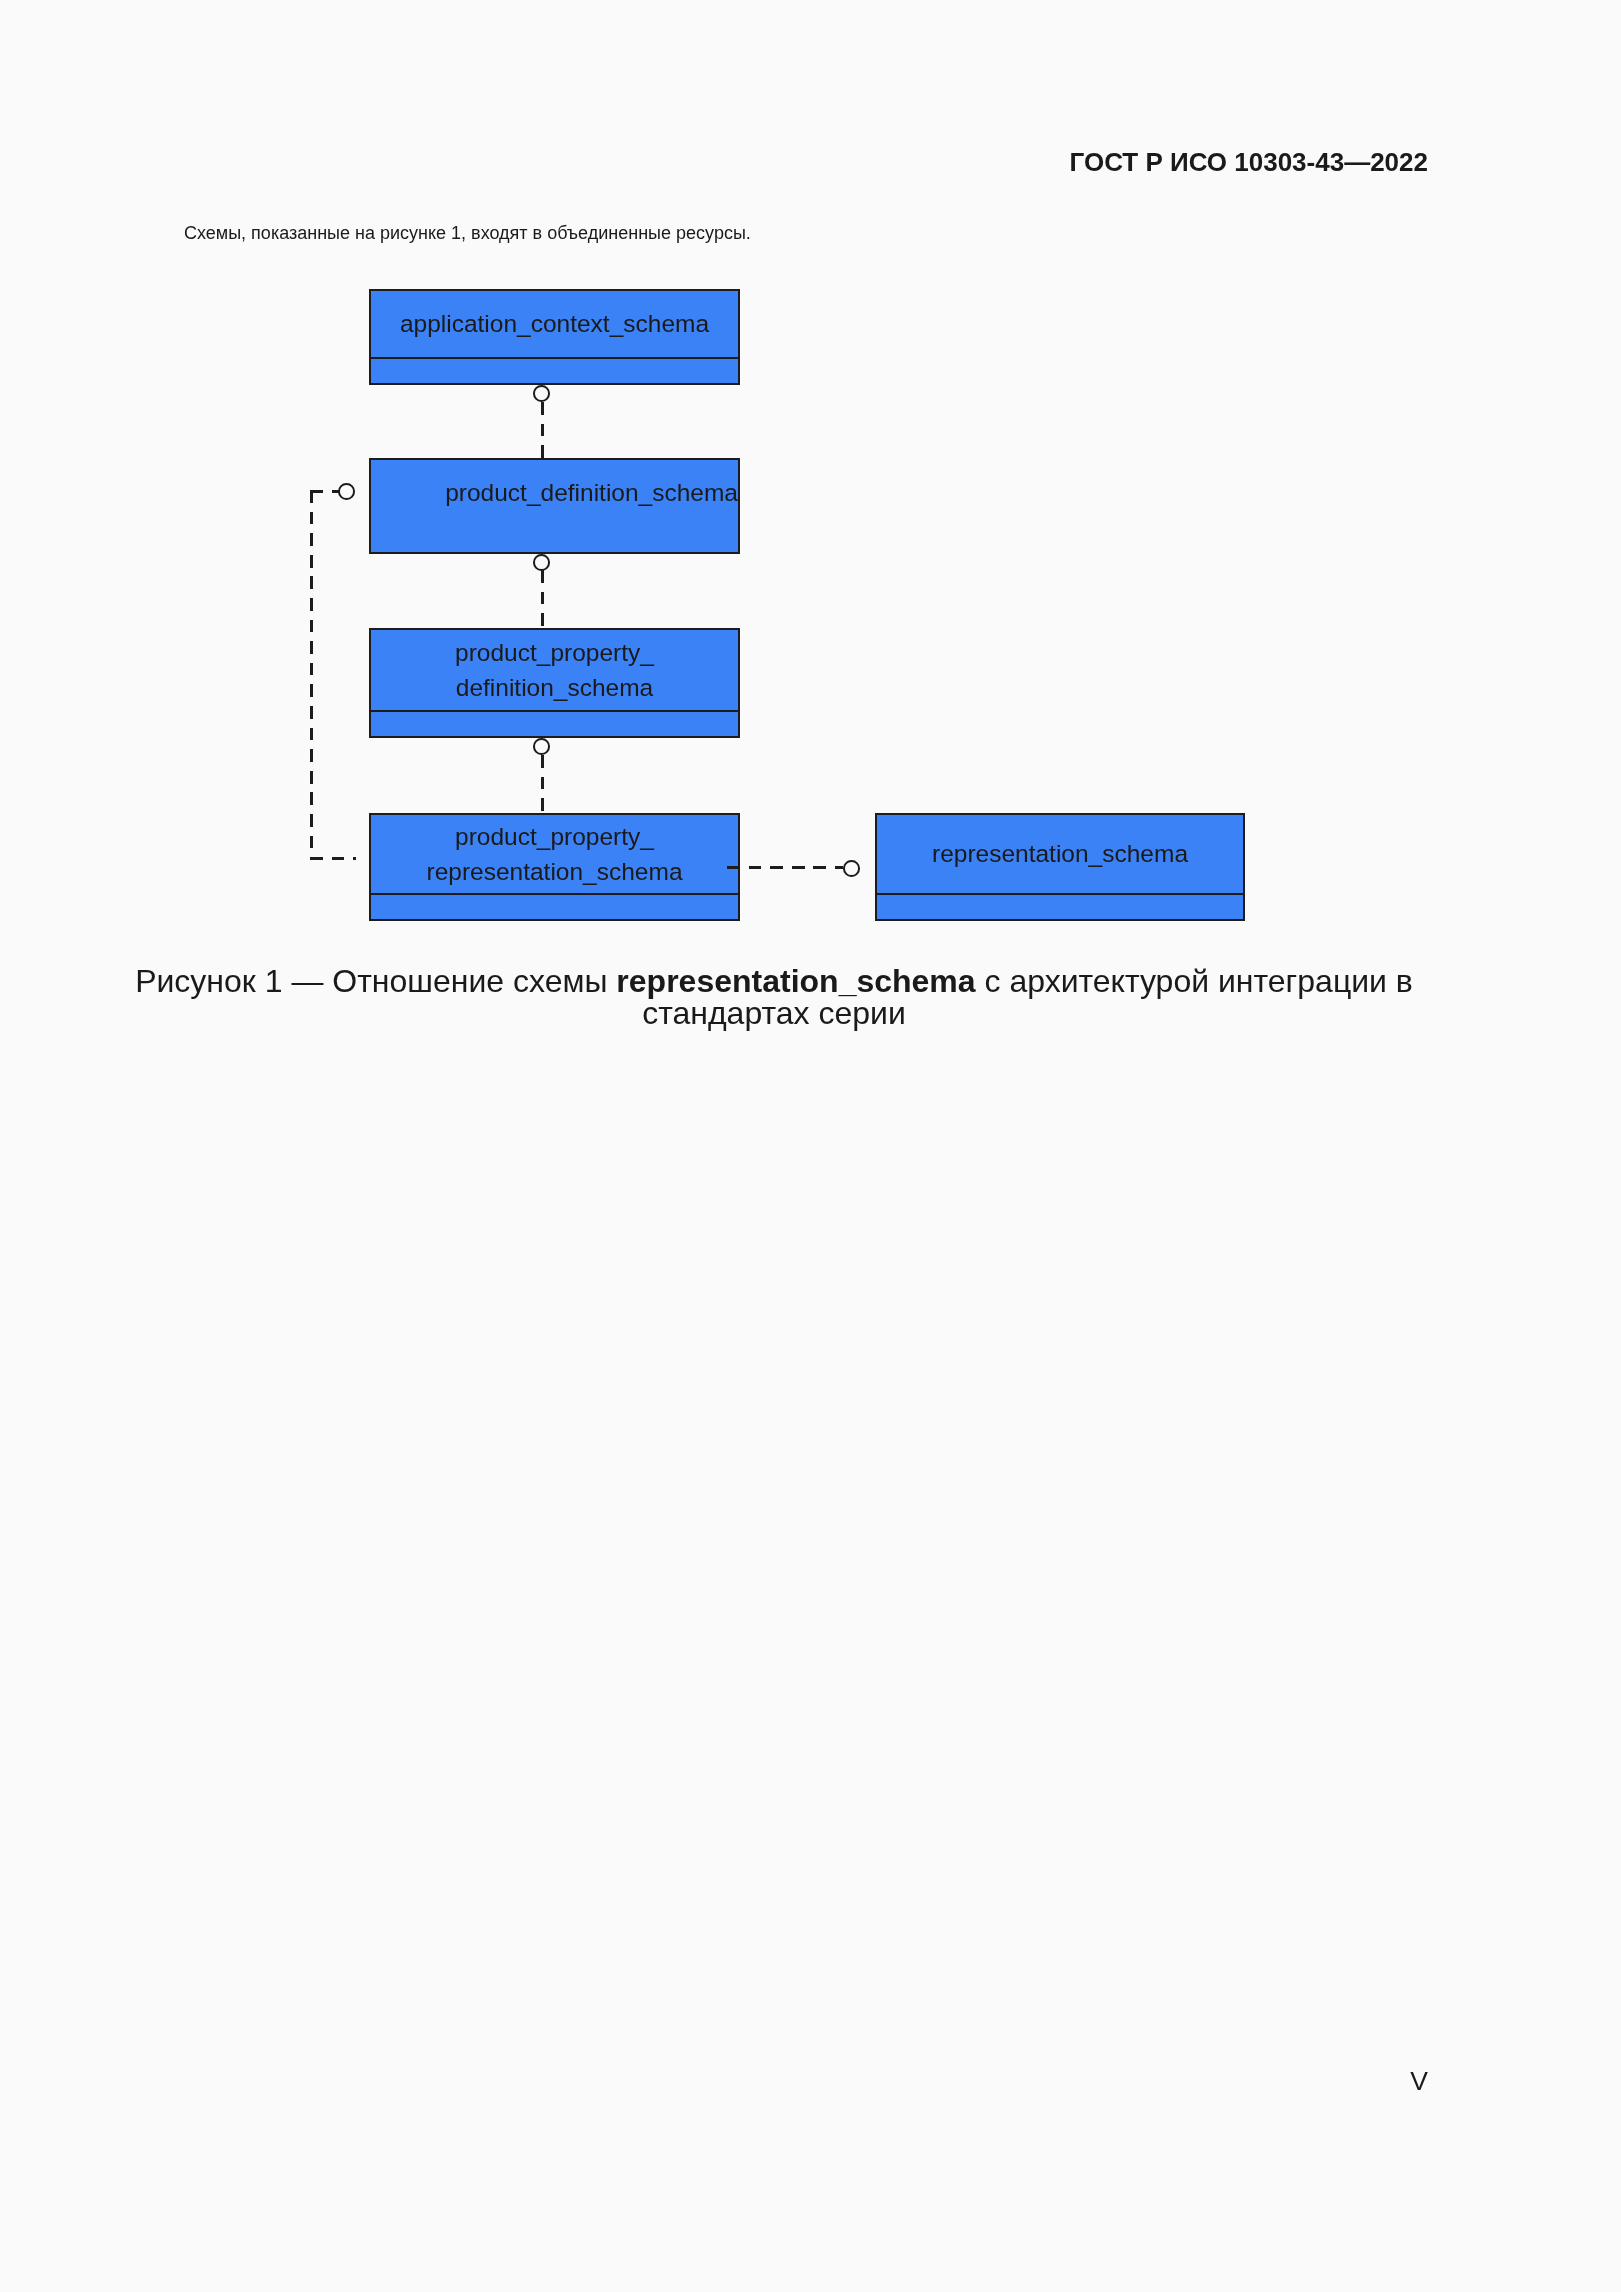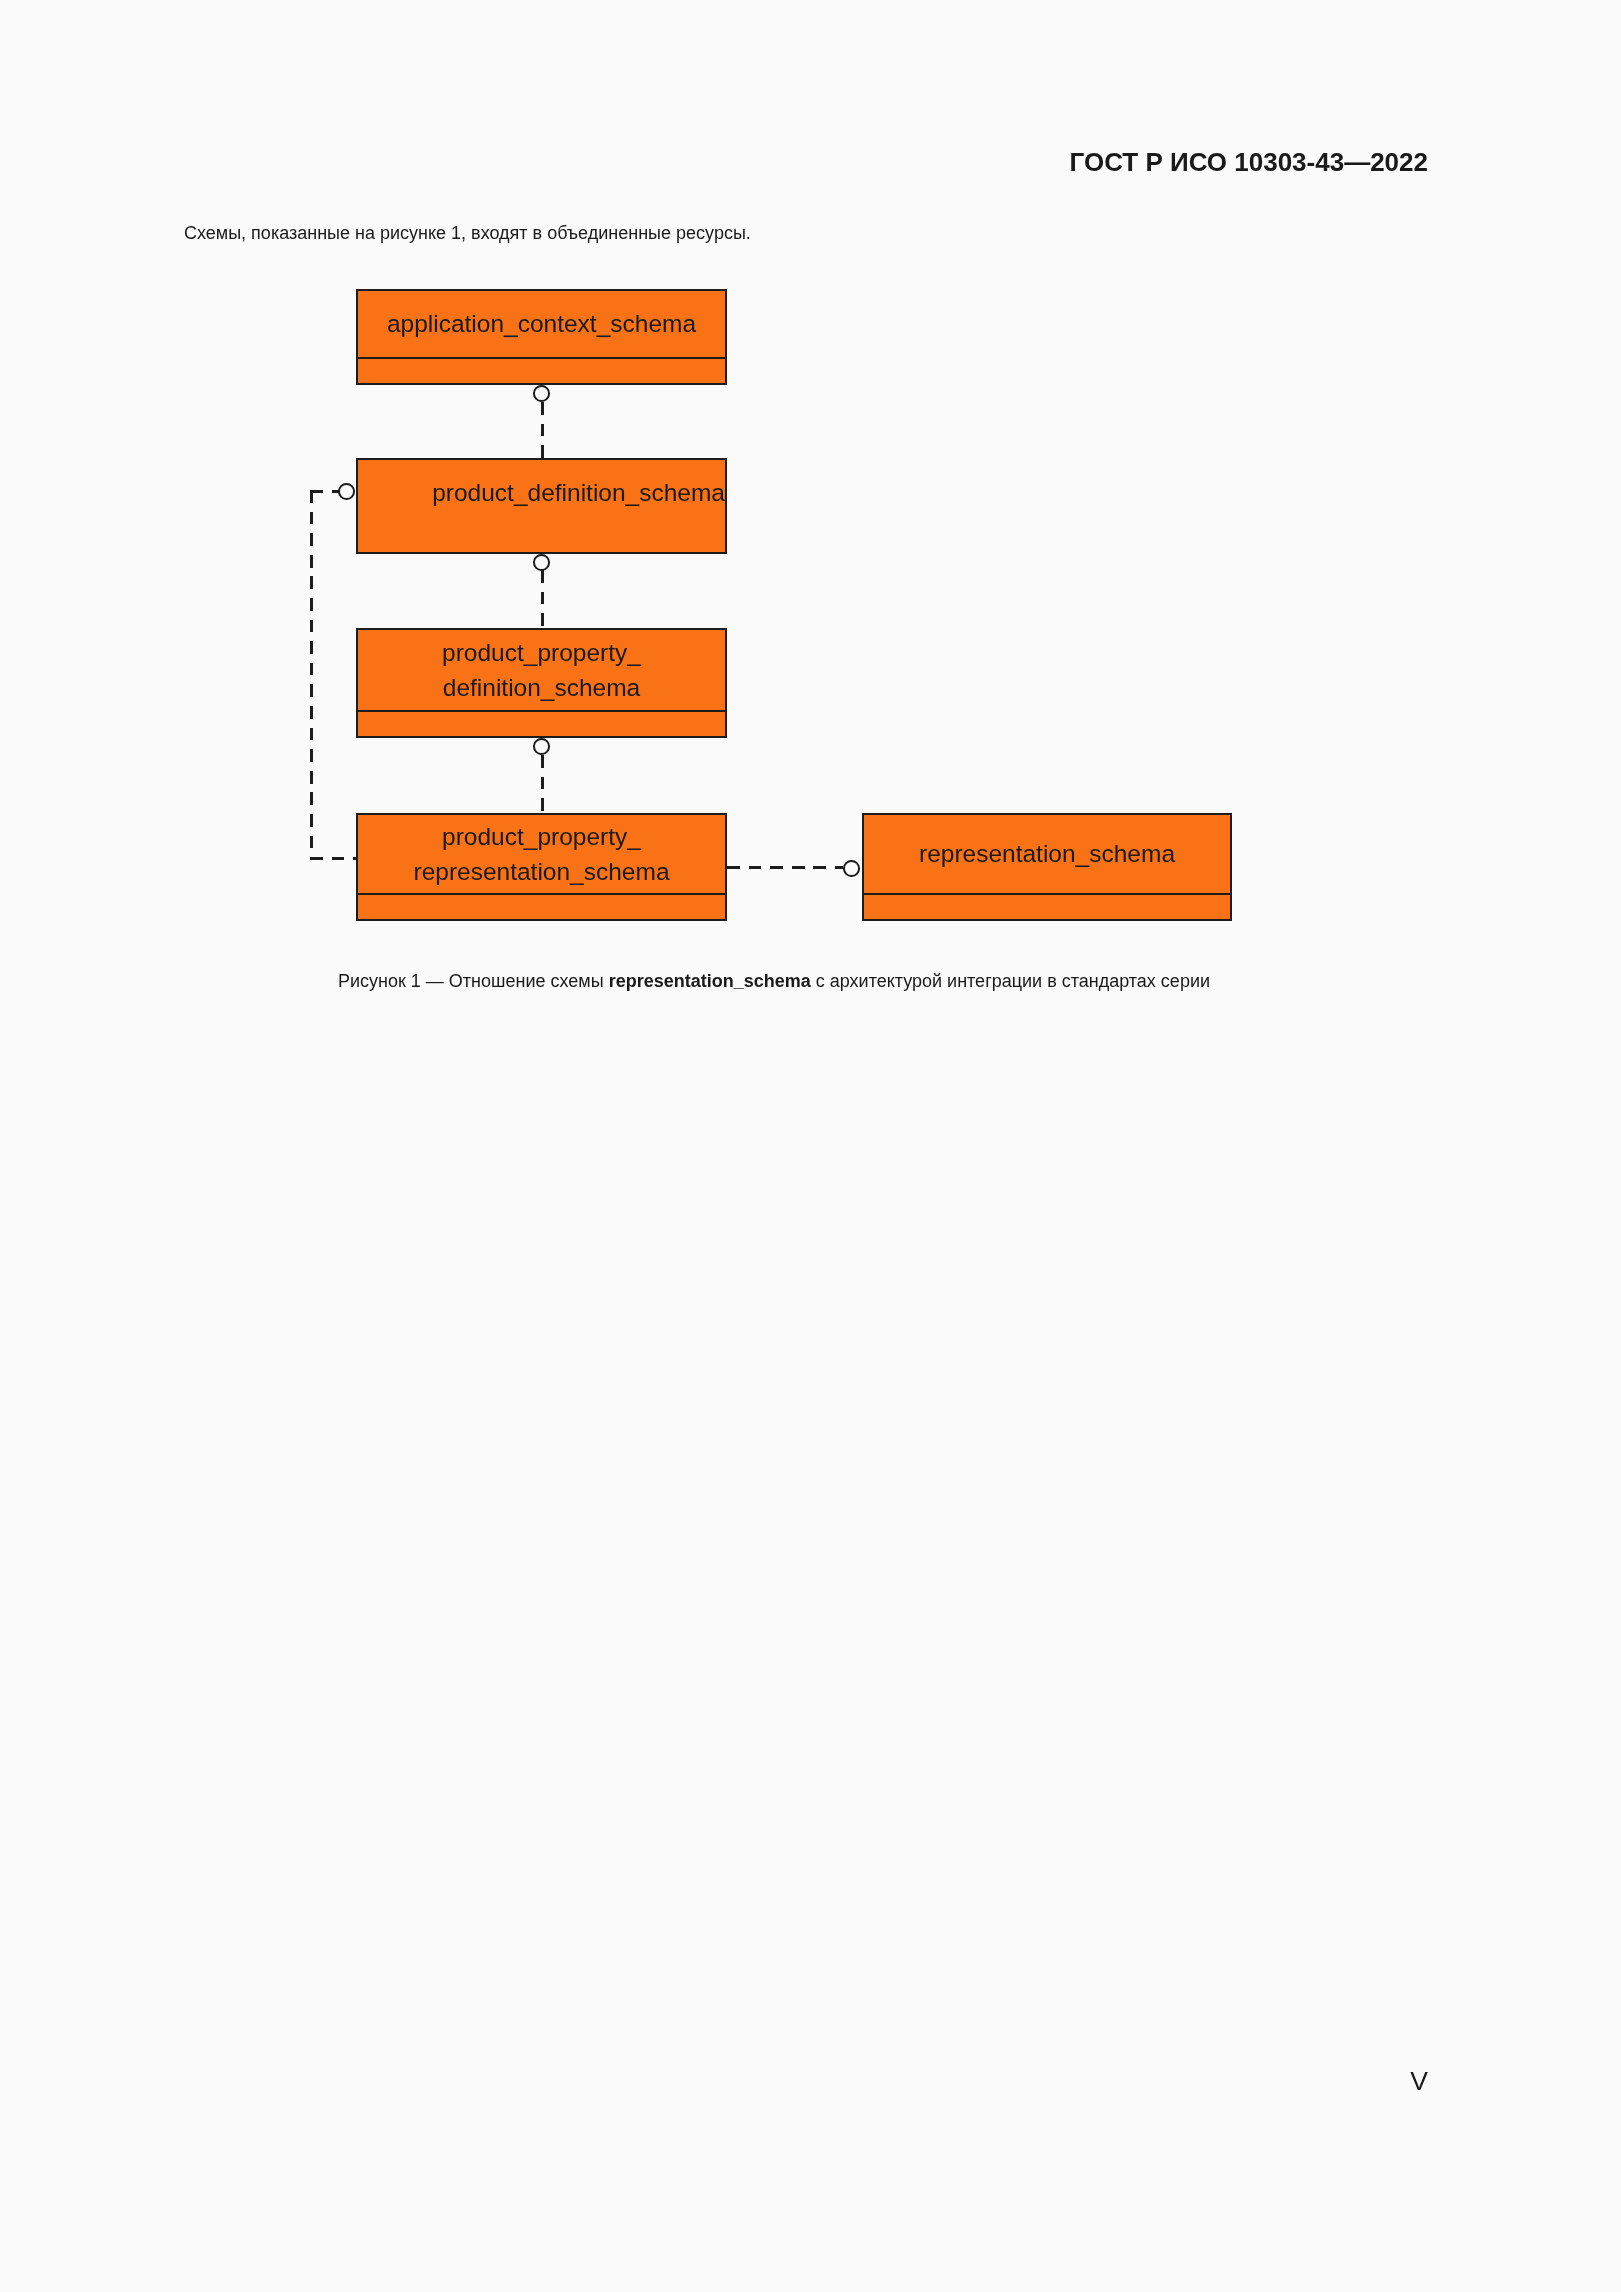--- a/index.html
+++ b/index.html
@@ -29,23 +29,24 @@
     left: 184px;
     top: 223px;
     font-size: 18px;
     white-space: nowrap;
   }
   
   .sbox {
     position: absolute;
     border: 2.9px solid #1c1c1c;
     box-sizing: border-box;
-    background: #f97316;
+    background: #3b82f6;
     display: flex;
     flex-direction: column;
+    margin-left: 13px;
   }
   .sbox-main {
     flex: 1 1 auto;
     display: flex;
     flex-direction: column;
     align-items: center;
     justify-content: center;
     font-size: 24.5px;
     line-height: 35px;
     text-align: center;
@@ -94,21 +95,21 @@
   .h2 { left: 310px; top: 857px; width: 46px; }
   .hr { left: 727px; top: 866px; width: 116px; }
 
   
   .caption {
     position: absolute;
     left: 127px;
     top: 965px;
     width: 1294px;
     text-align: center;
-    font-size: 18px;
+    font-size: 32px;
     line-height: 32px;
   }
   .caption b { font-weight: 700; }
 
   .page-num {
     position: absolute;
     top: 2066px;
     right: 193px;
     font-size: 26.5px;
   }

